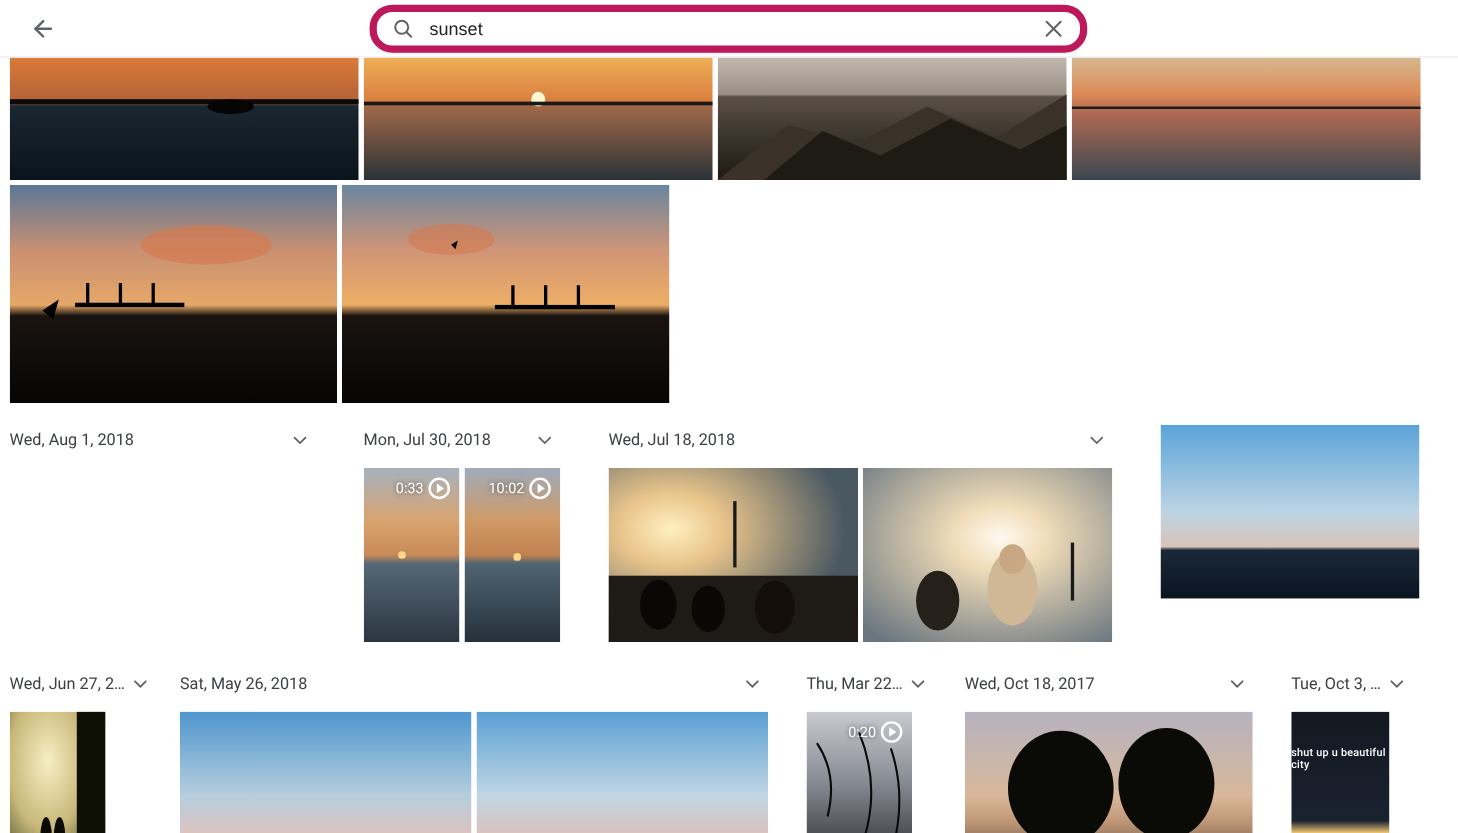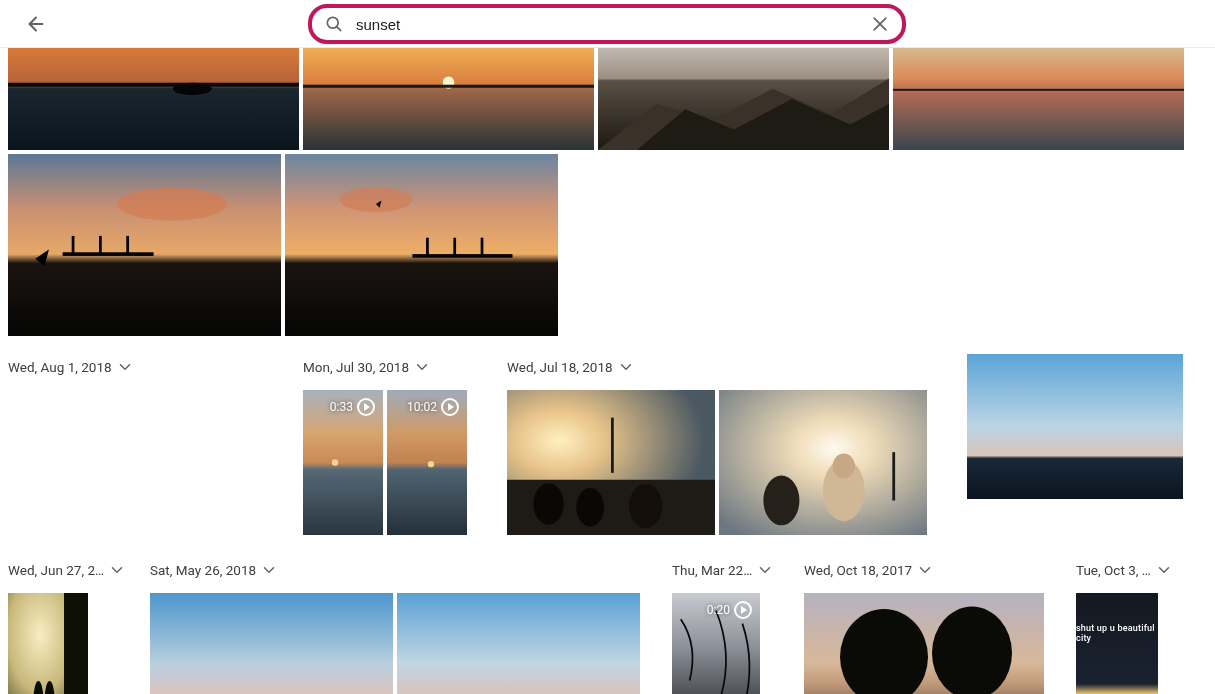--- a/index.html
+++ b/index.html
@@ -27,21 +27,21 @@
     cursor: pointer;
     color: #5f6368;
     margin-left: 8px;
   }
   .search-wrap {
     position: absolute;
     left: 308px;
     width: 598px;
     height: 40px;
     top: 4px;
-    border: 4px solid #be185d;
+    border: 6px solid #be185d;
     border-radius: 19px;
     display: flex;
     align-items: center;
     box-shadow: 0 1px 2px rgba(60,64,67,.1);
     background:#fff;
   }
   .search-wrap .sicon {
     width: 44px;
     display:flex;align-items:center;justify-content:center;
     color:#5f6368;
@@ -94,21 +94,21 @@
     color:#fff;
     font-size:9px;
     font-weight:500;
     letter-spacing:.2px;
   }
 
   
   .groups { display:flex; gap:40px; margin-top:12px; flex-wrap:nowrap;}
   .group { }
   .ghead {
-    display:flex; align-items:center; 
+    display:flex; align-items:center; justify-content:space-between;
     font-size:13.5px; color:#3c4043; font-weight:400;
     margin-bottom:10px;
     cursor:pointer;
     white-space:nowrap;
   }
   .ghead .chev { color:#5f6368; padding:4px;}
 
   svg { display:block; }
 </style>
 </head>

